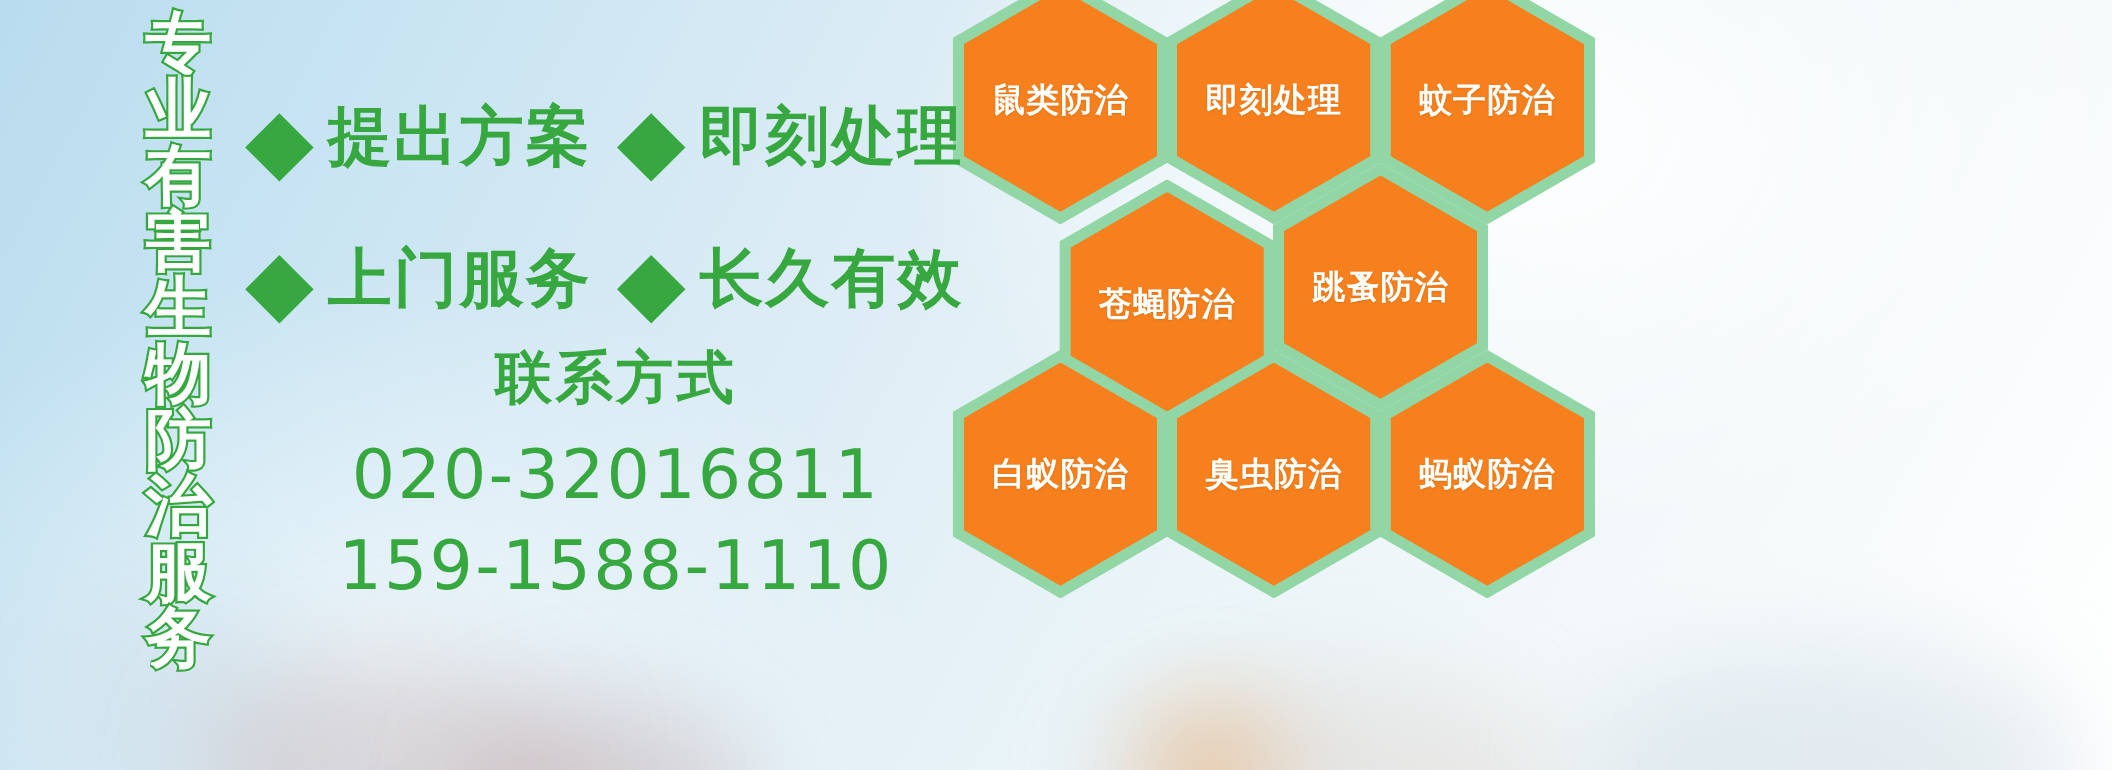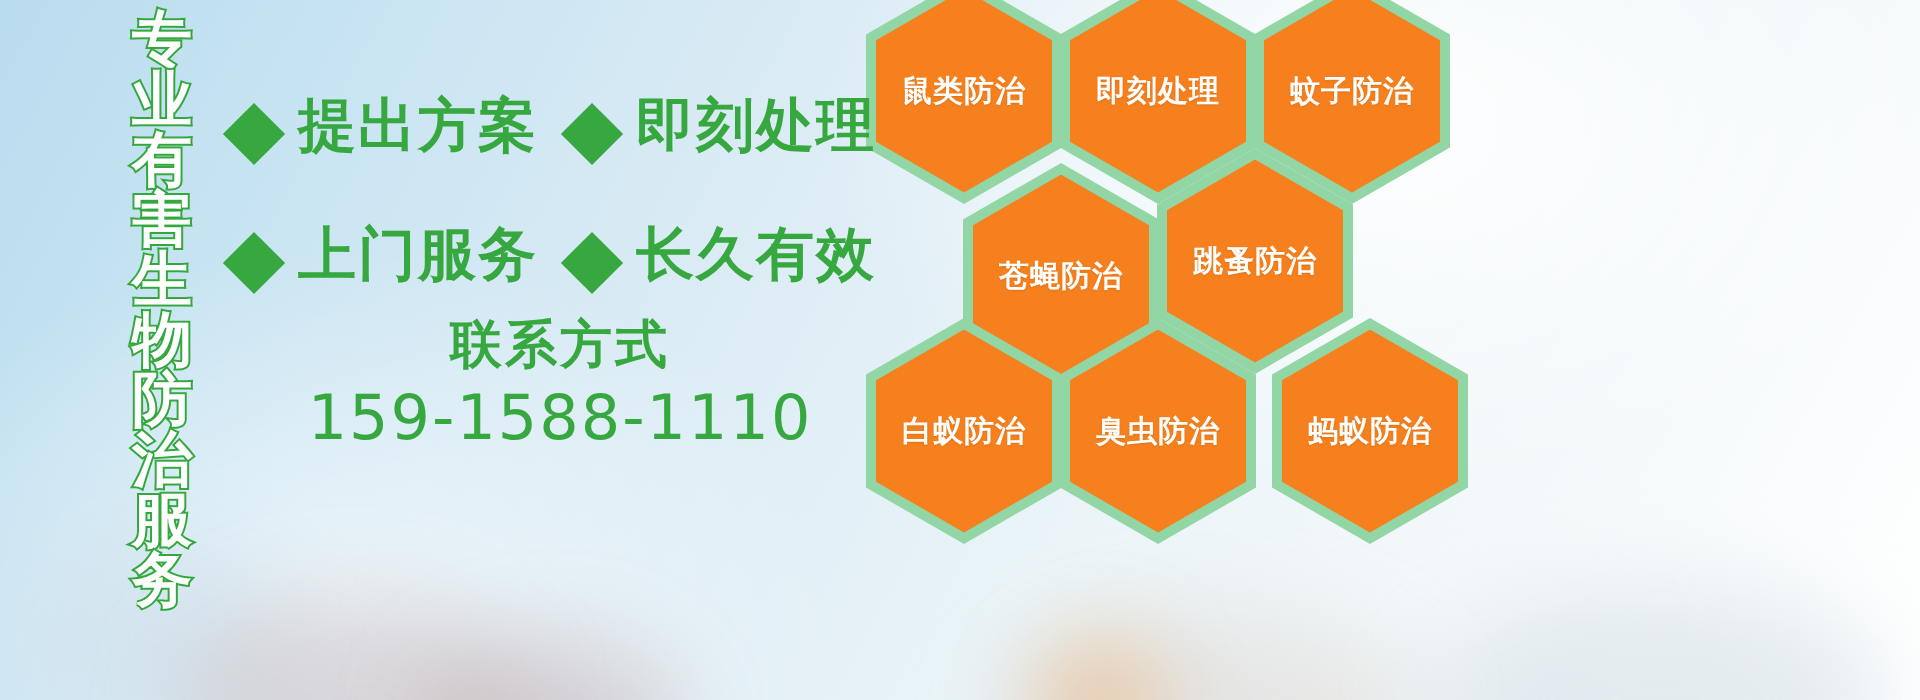--- a/index.html
+++ b/index.html
@@ -158,21 +158,21 @@
   }
 
   
   #hex-0 { left:   4px; top:   0px; }
   #hex-1 { left: 198px; top:   0px; }
   #hex-2 { left: 392px; top:   0px; }
   #hex-3 { left: 101px; top: 185px; }
   #hex-4 { left: 295px; top: 170px; justify-content: center; }
   #hex-5 { left:   4px; top: 340px; }
   #hex-6 { left: 198px; top: 340px; }
-  #hex-7 { left: 410px; top: 340px; text-align: right; }
+  #hex-7 { left: 392px; top: 340px; text-align: right; }
 </style>
 </head>
 <body>
 
 <div id="banner">
 
   <div class="blob blob-e"></div>
   <div class="blob blob-a"></div>
   <div class="blob blob-b"></div>
   <div class="blob blob-c"></div>
@@ -211,20 +211,21 @@
     </div>
     <div class="feature-gap"></div>
     <div class="feature-item">
       <span class="diamond-icon"></span>
       <span class="feature-label">长久有效</span>
     </div>
   </div>
 
   <div id="contact-block">
     <div id="contact-title">联系方式</div>
+    <div class="contact-phone" id="contact-phone-1">020-32016811</div>
     <div class="contact-phone" id="contact-phone-2">159-1588-1110</div>
   </div>
 
   <div id="hex-grid">
     <div class="hex" id="hex-0">
       <div class="hex-inner">
         <span class="hex-label">鼠类防治</span>
       </div>
     </div>
     <div class="hex" id="hex-1">

